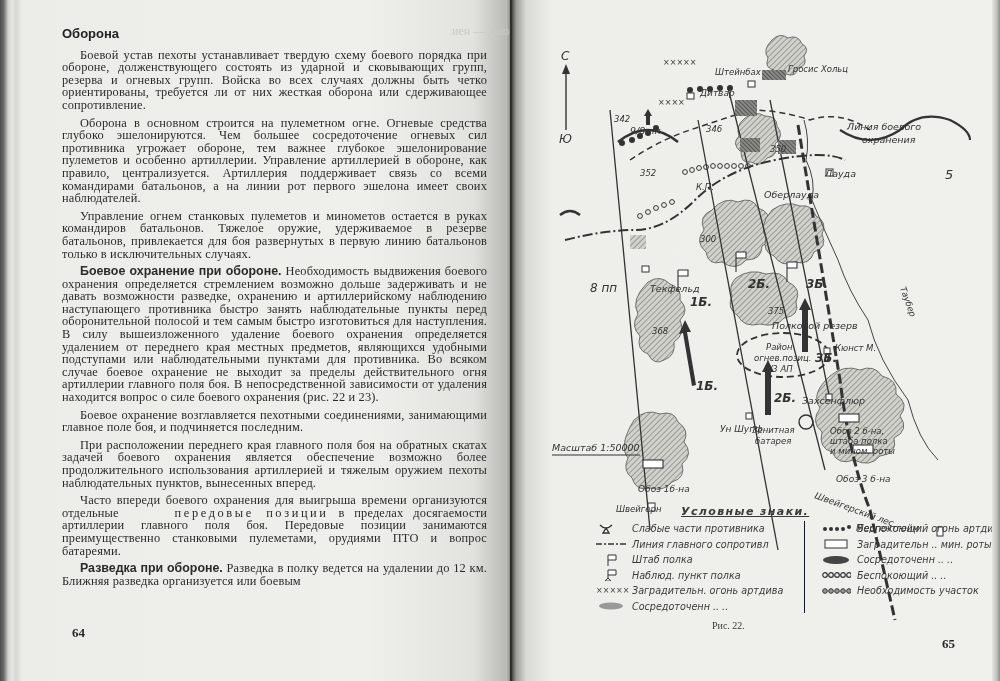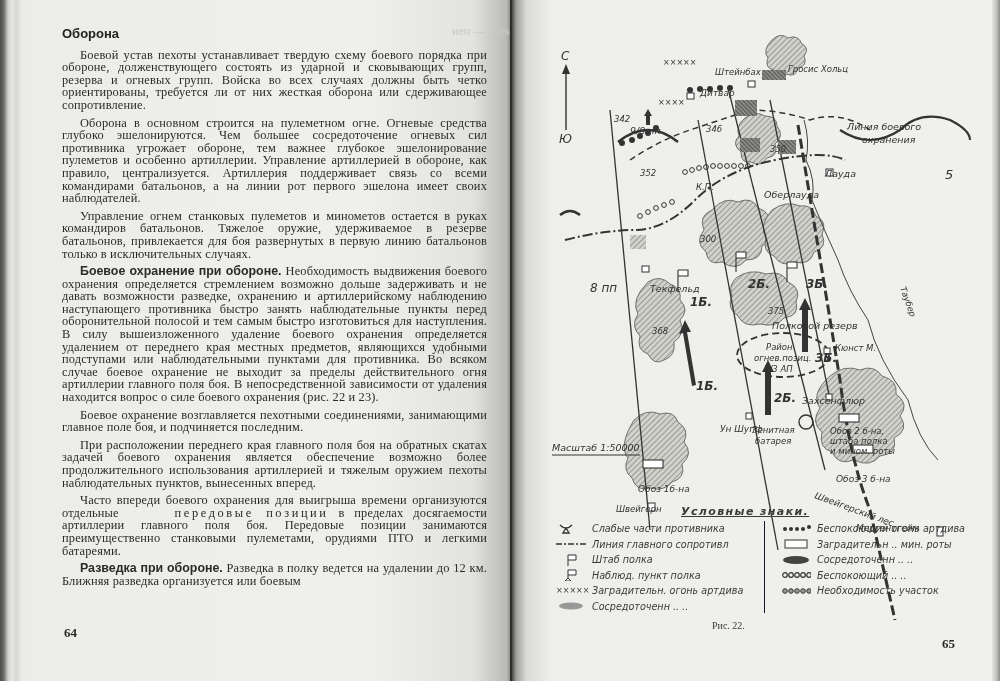--- a/index.html
+++ b/index.html
@@ -27,21 +27,21 @@
   .page-num { position: absolute; font-family: "Liberation Serif", serif; font-weight: bold; font-size: 13px; color: #2a2a2a; }
 
   .map-wrap { position: absolute; left: 540px; top: 30px; width: 450px; height: 595px; }
   .map-svg { position: absolute; left: 0; top: 0; width: 450px; height: 595px; }
   .map-svg text { font-family: "DejaVu Sans", sans-serif; font-style: oblique; fill: #333; }
   .fig-caption { position: absolute; left: 712px; top: 620px; font-family: "Liberation Serif", serif; font-size: 10px; color: #3a3a3a; }
 
   .legend { position: absolute; left: 556px; top: 505px; width: 400px; height: 112px;
     font-family: "DejaVu Sans", sans-serif; font-style: oblique; font-size: 9.6px; color: #3a3a3a; text-align: center; }
   .legend-title { position: absolute; left: 125px; top: 0; font-size: 11px; font-weight: bold; letter-spacing: 1.4px; text-decoration: underline; }
-  .legend-col { position: absolute; top: 16px; }
+  .legend-col { position: absolute; top: 16px; margin-left: 40px; }
   .legend-col.left { left: 0; width: 190px; }
   .legend-col.right { left: 208px; width: 210px; border-left: 1px solid #0f172a; padding-left: 16px; height: 92px; }
   .legend-item { display: flex; align-items: center; height: 15.5px; white-space: nowrap; }
   .legend-sym { width: 30px; height: 12px; margin-right: 6px; flex: none; }
   .bleed { position: absolute; font-family: "Liberation Serif", serif; font-size: 12px; color: #c9c9c5; white-space: nowrap; }
 </style>
 </head>
 <body>
 
 <div class="spread">
@@ -50,24 +50,24 @@
   <div class="page page-left">
     <div class="bleed" style="left:430px; top:24px;">иен — дивизион, или батарея...</div>
     <div class="text-col">
       <div class="heading">Оборона</div>
       <p>Боевой устав пехоты устанавливает твердую схему боевого порядка при обороне, долженствующего состоять из ударной и сковывающих групп, резерва и огневых групп. Войска во всех случаях должны быть четко ориентированы, требуется ли от них жесткая оборона или сдерживающее сопротивление.</p>
       <p>Оборона в основном строится на пулеметном огне. Огневые средства глубоко эшелонируются. Чем большее сосредоточение огневых сил противника угрожает обороне, тем важнее глубокое эшелонирование пулеметов и особенно артиллерии. Управление артиллерией в обороне, как правило, централизуется. Артиллерия поддерживает связь со всеми командирами батальонов, а на линии рот первого эшелона имеет своих наблюдателей.</p>
       <p>Управление огнем станковых пулеметов и минометов остается в руках командиров батальонов. Тяжелое оружие, удерживаемое в резерве батальонов, привлекается для боя развернутых в первую линию батальонов только в исключительных случаях.</p>
       <p><b class="run">Боевое охранение при обороне.</b><span> Необходимость выдвижения боевого охранения определяется стремлением возможно дольше задерживать и не давать возможности разведке, охранению и артиллерийскому наблюдению наступающего противника быстро занять наблюдательные пункты перед оборонительной полосой и тем самым быстро изготовиться для наступления. В силу вышеизложенного удаление боевого охранения определяется удалением от переднего края местных предметов, являющихся удобными подступами или наблюдательными пунктами для противника. Во всяком случае боевое охранение не выходит за пределы действительного огня артиллерии главного поля боя. В непосредственной зависимости от удаления находится вопрос о силе боевого охранения (рис. 22 и 23).</span></p>
       <p>Боевое охранение возглавляется пехотными соединениями, занимающими главное поле боя, и подчиняется последним.</p>
       <p>При расположении переднего края главного поля боя на обратных скатах задачей боевого охранения является обеспечение возможно более продолжительного использования артиллерией и тяжелым оружием пехоты наблюдательных пунктов, вынесенных вперед.</p>
-      <p><span>Часто впереди боевого охранения для выигрыша времени организуются отдельные </span><span class="spaced">передовые позиции</span><span> в пределах досягаемости артиллерии главного поля боя. Передовые позиции занимаются преимущественно станковыми пулеметами, орудиями ПТО и легкими батареями.</span></p>
+      <p><span>Часто впереди боевого охранения для выигрыша времени организуются отдельные </span><span class="spaced">передовые позиции</span><span> в пределах досягаемости артиллерии главного поля боя. Передовые позиции занимаются преимущественно станковыми пулеметами, орудиями ПТО и вопрос батареями.</span></p>
       <p><b class="run">Разведка при обороне.</b><span> Разведка в полку ведется на удалении до 12 км. Ближняя разведка организуется или боевым</span></p>
     </div>
-    <div class="page-num" style="left:42px; top:625px;">64</div>
+    <div class="page-num" style="left:50px; top:625px;">64</div>
   </div>
 
   <div class="spine"></div>
 
   <div class="page page-right"></div>
 
   <div class="map-wrap">
     <svg class="map-svg" viewBox="0 0 450 595">
       <defs>
         <pattern id="hatch" width="4" height="4" patternUnits="userSpaceOnUse" patternTransform="rotate(45)">

